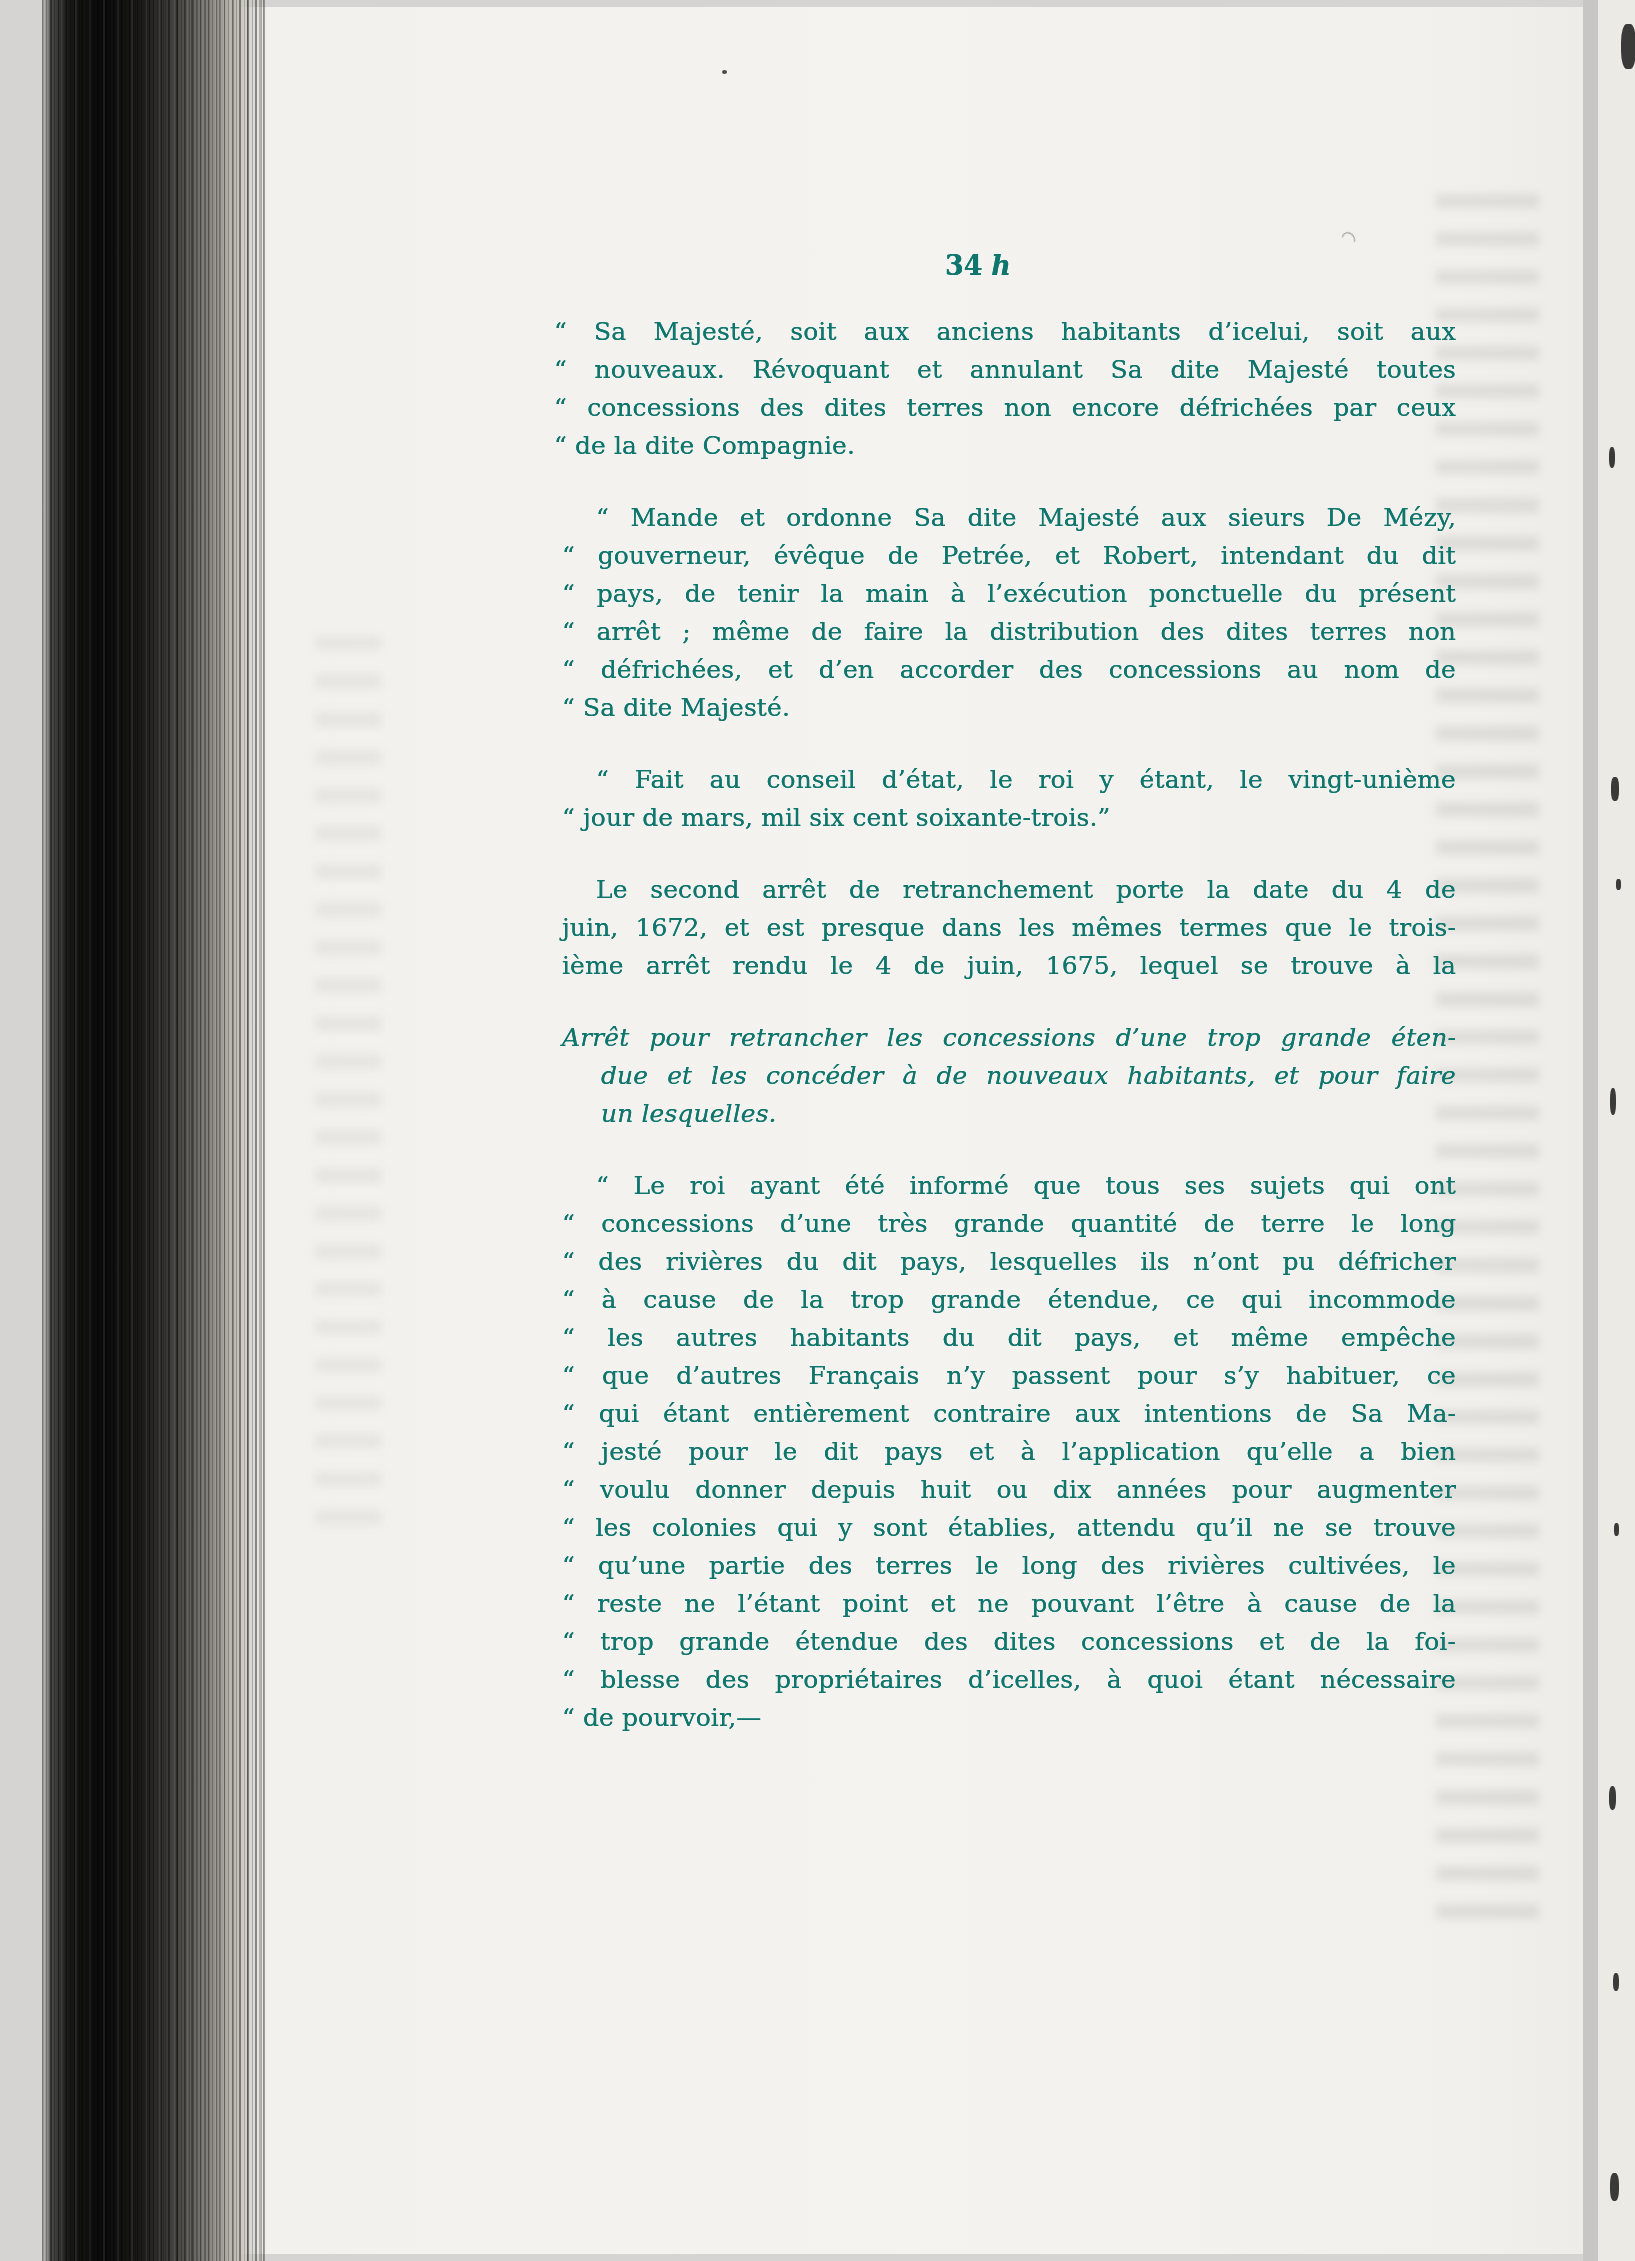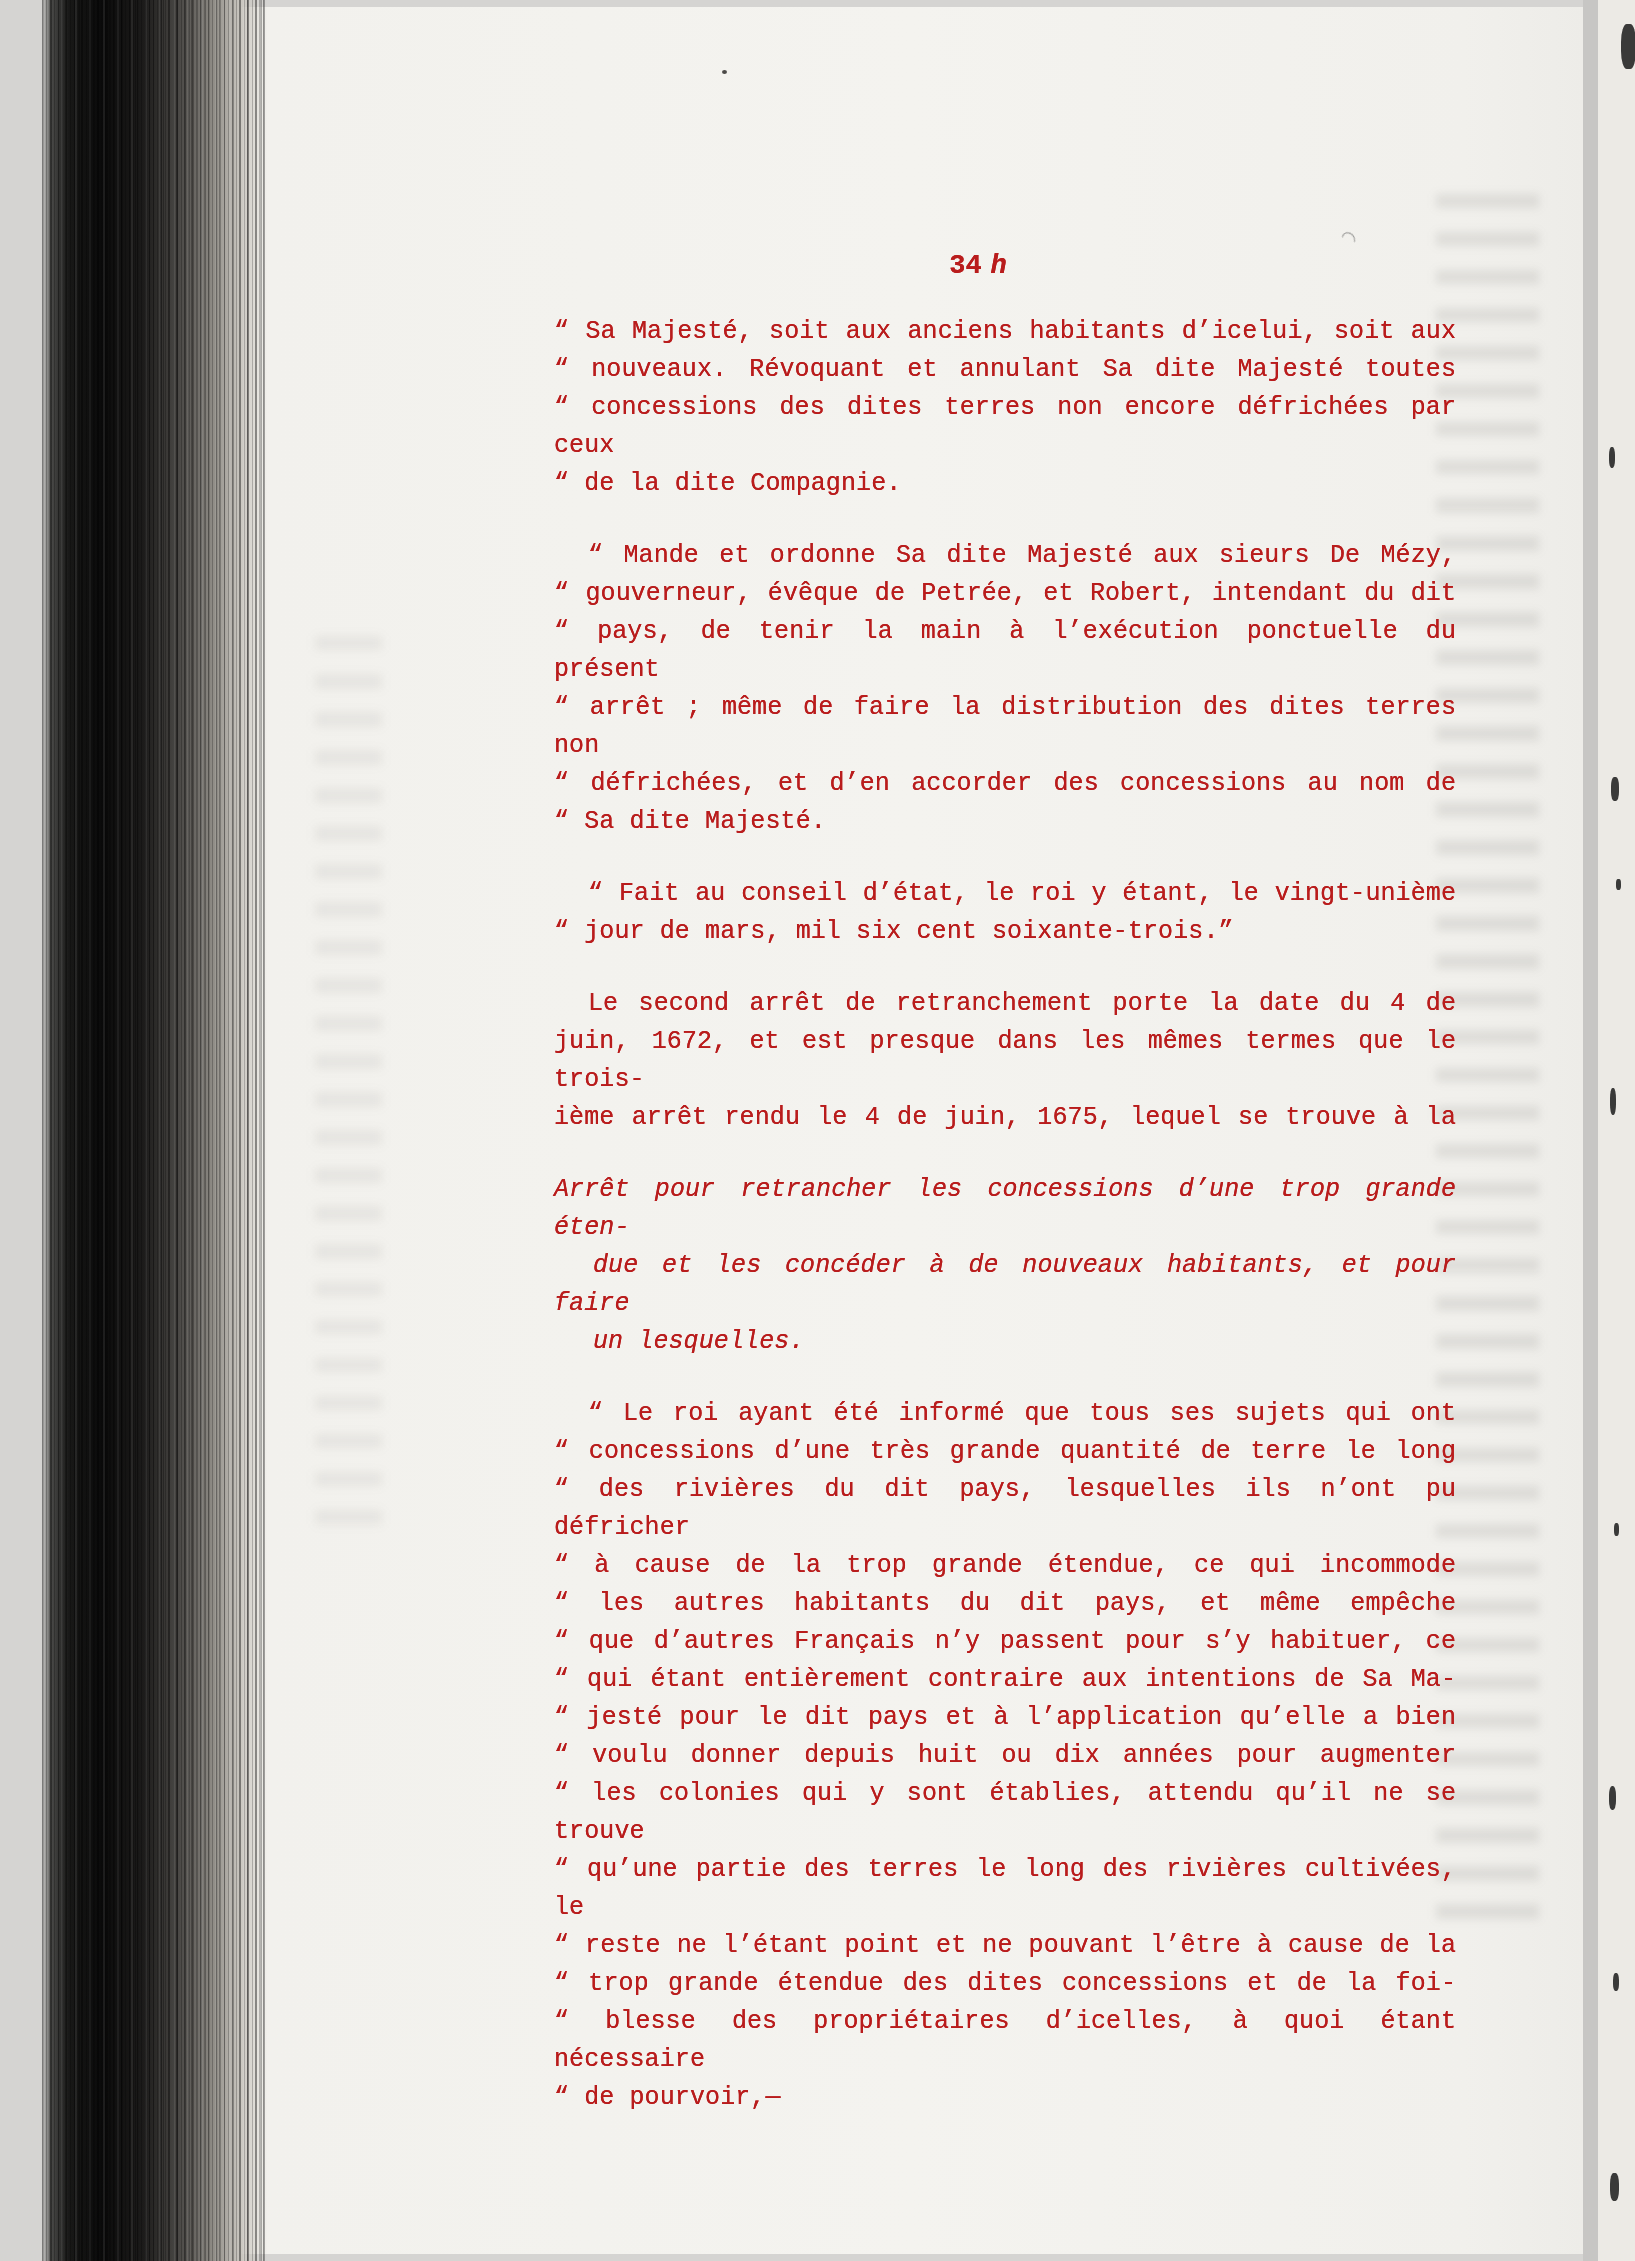--- a/index.html
+++ b/index.html
@@ -65,37 +65,36 @@
   .speck-arc {
     position:absolute; left:1342px; top:232px; width:11px; height:13.3px;
     border:1.8px solid #4a4a4a; border-radius:50%;
     border-left-color:transparent; border-bottom-color:transparent;
     transform:rotate(-30deg); opacity:.55; filter:blur(0.4px);
   }
 
   
   .text-block {
     position:absolute; left:554px; top:247px; width:902px;
-    color:#b91c1c;
+    color:#0f766e;
     font-size:25px; line-height:38px;
     letter-spacing:0.1px;
     text-shadow:0 0 0.4px currentColor;
-    font-family:Liberation Mono, monospace;
   }
   .page-number {
     text-align:center;
     transform:translateX(-27px);
     font-weight:bold;
     font-size:27px;
     margin-bottom:28px;
   }
   .page-number .suffix { font-style:italic; margin-left:8.5px; }
 
   .para { margin:0; }
-  .para + .para { margin-top:34px; }
+  .para + .para { margin-top:34px;margin-left:8px; }
   .line { text-align:justify; text-align-last:justify; }
   .line.last { text-align-last:left; }
   .para.indent-first .line:first-child { text-indent:34px; }
   .para.heading .line { font-style:italic; }
   .para.heading .line:not(:first-child) { text-indent:39px; }
 </style>
 </head>
 <body>
 
 <div id="root">

